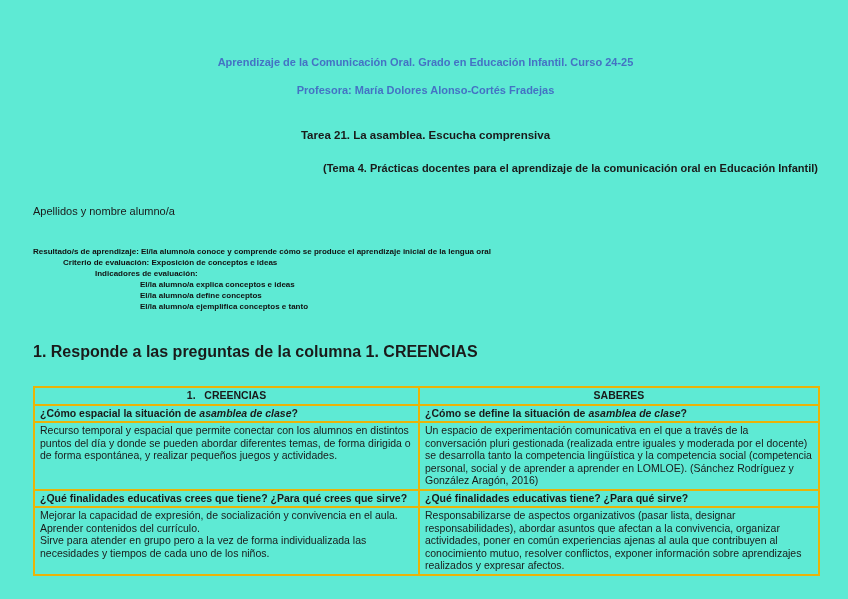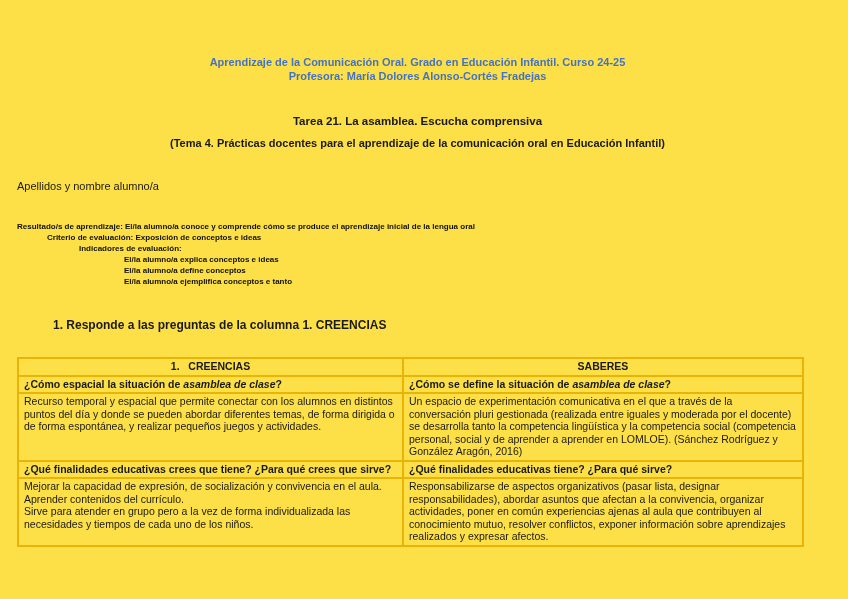--- a/index.html
+++ b/index.html
@@ -1,66 +1,66 @@
 <!DOCTYPE html>
 <html><head>
 <meta charset="utf-8">
 <style>
   html, body { margin: 0; padding: 0; background: #ffffff; }
   .page {
     position: relative;
     width: 848px;
     height: 599px;
-    background: #fde047;
+    background: #5eead4;
     font-family: "Liberation Sans", "DejaVu Sans", sans-serif;
     color: #1a1a1a;
     overflow: hidden;
     box-sizing: border-box;
-    padding: 55px 30px 0 17px;
+    padding: 55px 30px 0 33px;
   }
   .centered { text-align: center; }
   .blue-title {
     color: #4472C4;
     font-weight: bold;
     font-size: 11px;
     line-height: 14px;
   }
-  .blue-title + .blue-title { }
+  .blue-title + .blue-title { margin-top: 14px; }
   .task-title {
     margin-top: 31px;
     font-weight: bold;
     font-size: 11.5px;
     line-height: 14px;
   }
   .task-subtitle {
-    margin-top: 8px;
+    margin-top: 19px;
     font-weight: bold;
     font-size: 11px;
     line-height: 14px;
+    text-align: right;
   }
   .student-line {
     margin-top: 30px;
     font-weight: normal;
     font-size: 11px;
   }
   .eval-block {
     margin-top: 29px;
     font-weight: bold;
     font-size: 8px;
     line-height: 11px;
     color: #111;
   }
   .ev.l1 { padding-left: 30px; }
   .ev.l2 { padding-left: 62px; }
   .ev.l3 { padding-left: 107px; }
   .instruction {
     margin-top: 31px;
     font-weight: bold;
-    font-size: 12px;
-    margin-left: 36px;
+    font-size: 16px;
   }
   table.qa {
     margin-top: 25px;
     width: 785px;
     border-collapse: collapse;
     table-layout: fixed;
     font-size: 10.5px;
     line-height: 12.5px;
   }
   table.qa td {

